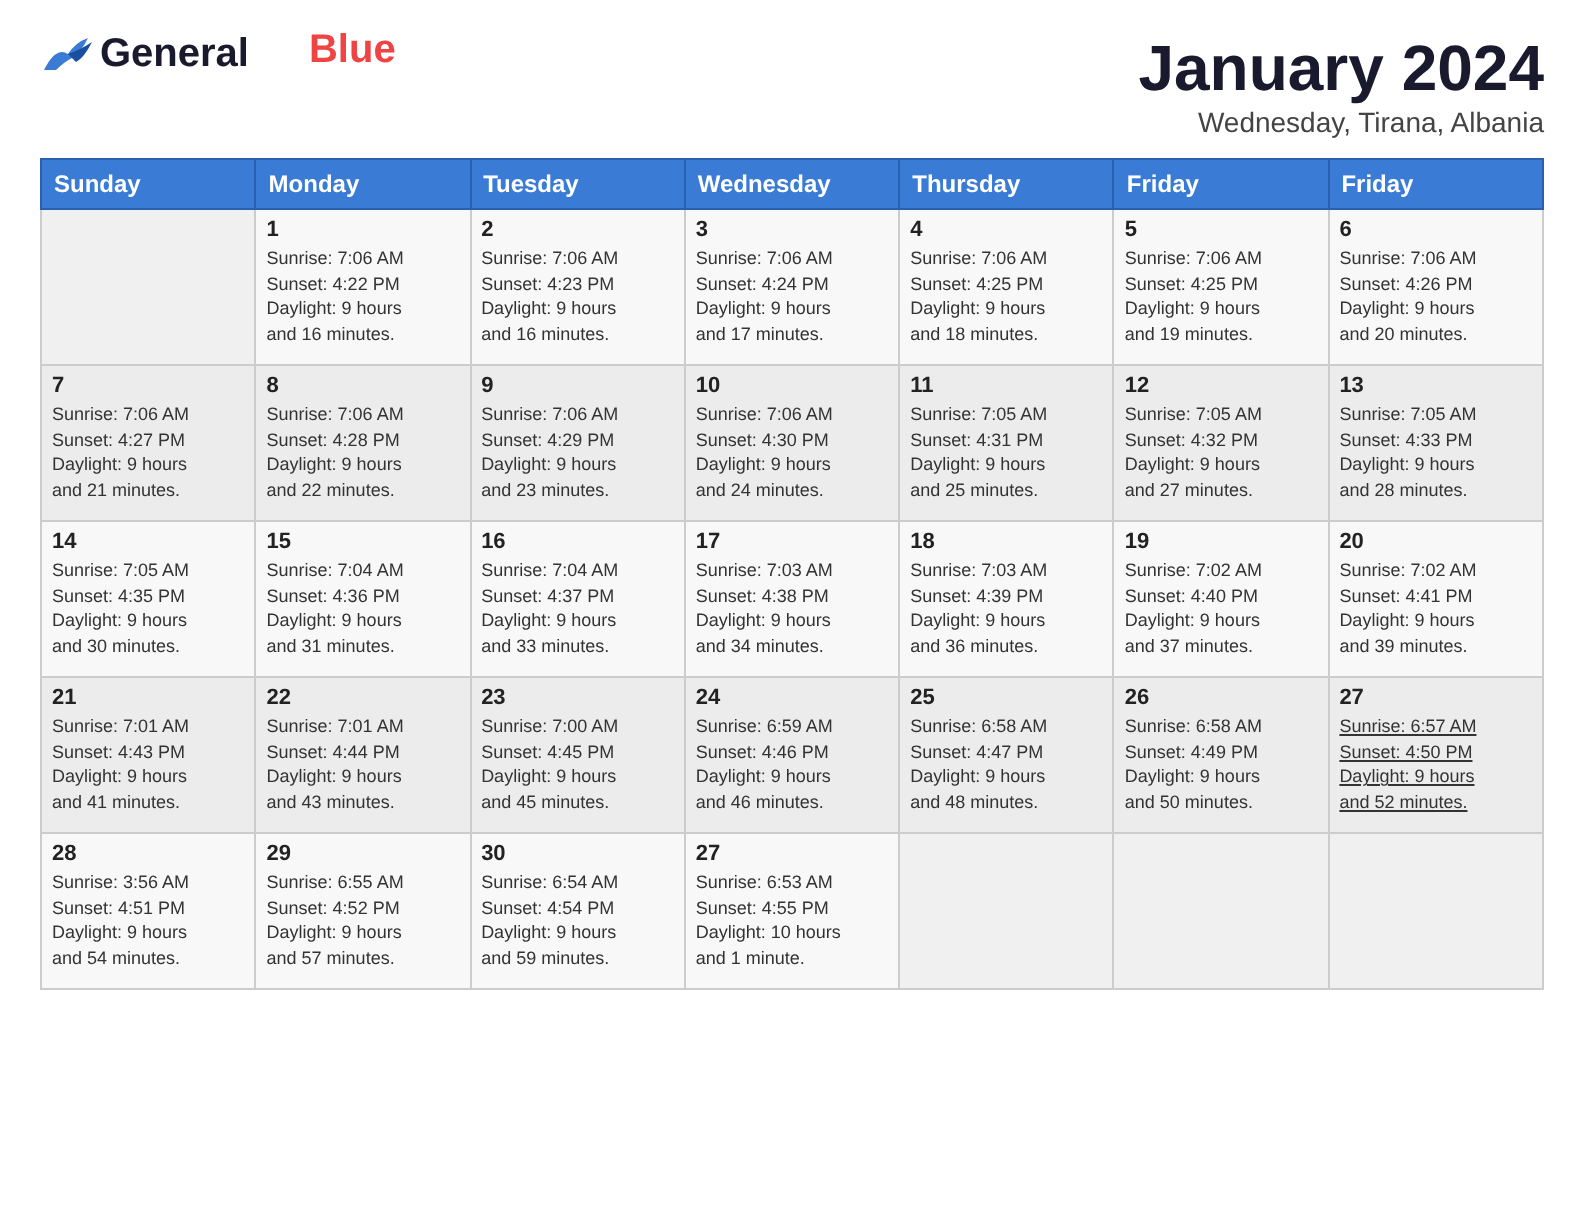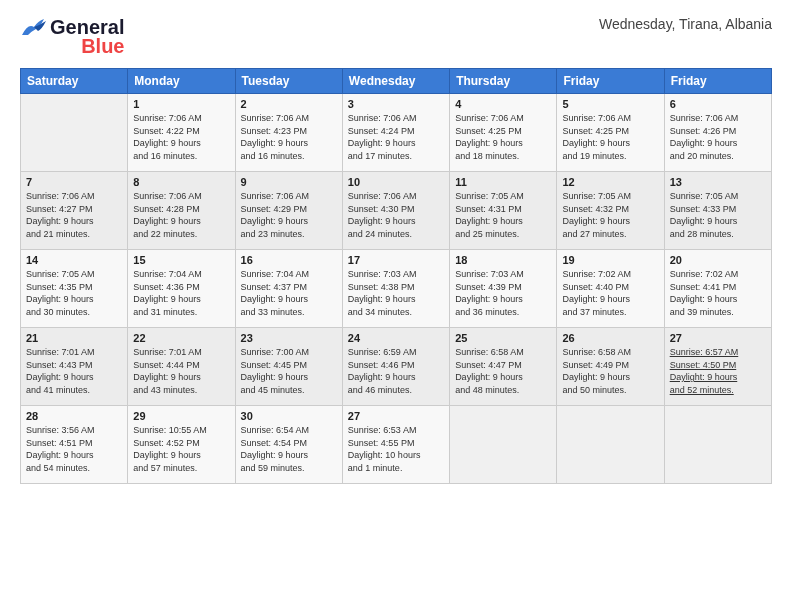--- a/index.html
+++ b/index.html
@@ -16,22 +16,21 @@
       padding: 16px 20px 10px 20px;
     }
     .header {
       display: flex;
       justify-content: space-between;
       align-items: flex-start;
       margin-bottom: 10px;
     }
     .logo {
       display: flex;
-      flex-direction: column;
-      align-items: flex-end;
+      align-items: center;
     }
     .logo-line {
       display: flex;
       align-items: center;
       gap: 2px;
     }
     .title-section {
       text-align: right;
     }
     .month-title {
@@ -96,28 +95,29 @@
       <div class="logo-line">
         <svg width="28" height="22" viewBox="0 0 28 22">
           <path d="M2 18 Q8 6 14 10 Q18 4 24 2 Q20 10 16 12 Q12 14 8 18 Z" fill="#3a7bd5"></path>
           <path d="M14 10 Q20 8 26 4 Q22 12 18 14 Z" fill="#1a4fa0"></path>
         </svg>
         <span style="font-size:20px;font-weight:bold;color:#1a1a2e;">General</span>
       </div>
       <span style="font-size:20px;font-weight:bold;color:#ef4444;margin-left:30px;margin-top:-4px;">Blue</span>
     </div>
     <div class="title-section">
+      <div class="month-title">January 2024</div>
       <div class="subtitle">Wednesday, Tirana, Albania</div>
     </div>
   </div>
 
   <table class="calendar">
     <thead>
       <tr>
-        <th>Saturday</th>
+        <th>Sunday</th>
         <th>Monday</th>
         <th>Tuesday</th>
         <th>Wednesday</th>
         <th>Thursday</th>
         <th>Friday</th>
         <th>Friday</th>
       </tr>
     </thead>
     <tbody id="calendar-body">
     <tr>
@@ -321,21 +321,21 @@
         <tr>
           <td>
             <span class="day-num">28</span>
             <div class="cell-content" style="white-space: pre-line;">Sunrise: 3:56 AM
 Sunset: 4:51 PM
 Daylight: 9 hours
 and 54 minutes.</div>
           </td>
           <td>
             <span class="day-num">29</span>
-            <div class="cell-content" style="white-space: pre-line;">Sunrise: 10:55 AM
+            <div class="cell-content" style="white-space: pre-line;">Sunrise: 6:55 AM
 Sunset: 4:52 PM
 Daylight: 9 hours
 and 57 minutes.</div>
           </td>
           <td>
             <span class="day-num">30</span>
             <div class="cell-content" style="white-space: pre-line;">Sunrise: 6:54 AM
 Sunset: 4:54 PM
 Daylight: 9 hours
 and 59 minutes.</div>

